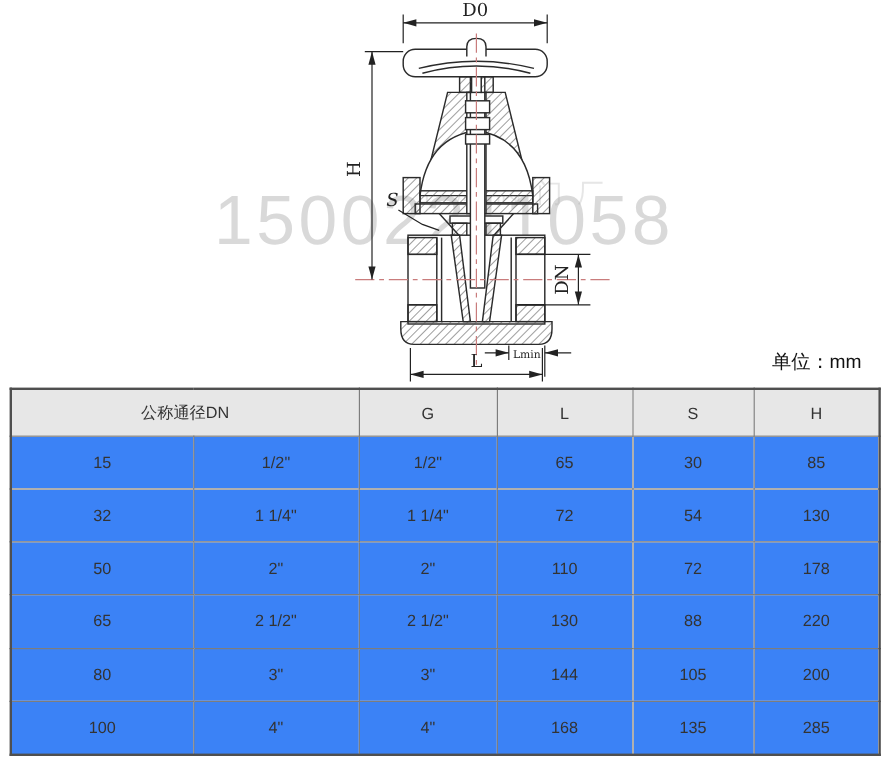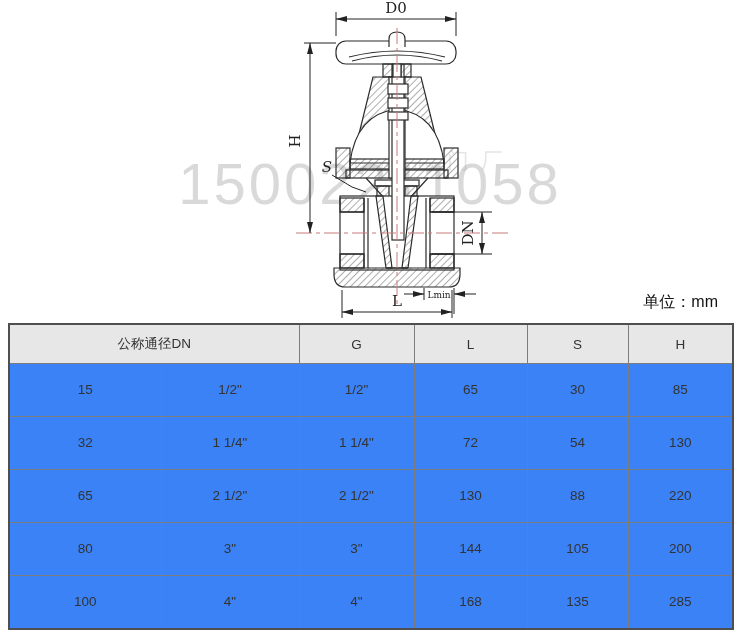--- a/index.html
+++ b/index.html
@@ -191,20 +191,28 @@
       </tr>
       <tr>
         <td>32</td>
         <td>1 1/4"</td>
         <td>1 1/4"</td>
         <td>72</td>
         <td>54</td>
         <td>130</td>
       </tr>
       <tr>
+        <td>50</td>
+        <td>2"</td>
+        <td>2"</td>
+        <td>110</td>
+        <td>72</td>
+        <td>178</td>
+      </tr>
+      <tr>
         <td>65</td>
         <td>2 1/2"</td>
         <td>2 1/2"</td>
         <td>130</td>
         <td>88</td>
         <td>220</td>
       </tr>
       <tr>
         <td>80</td>
         <td>3"</td>

